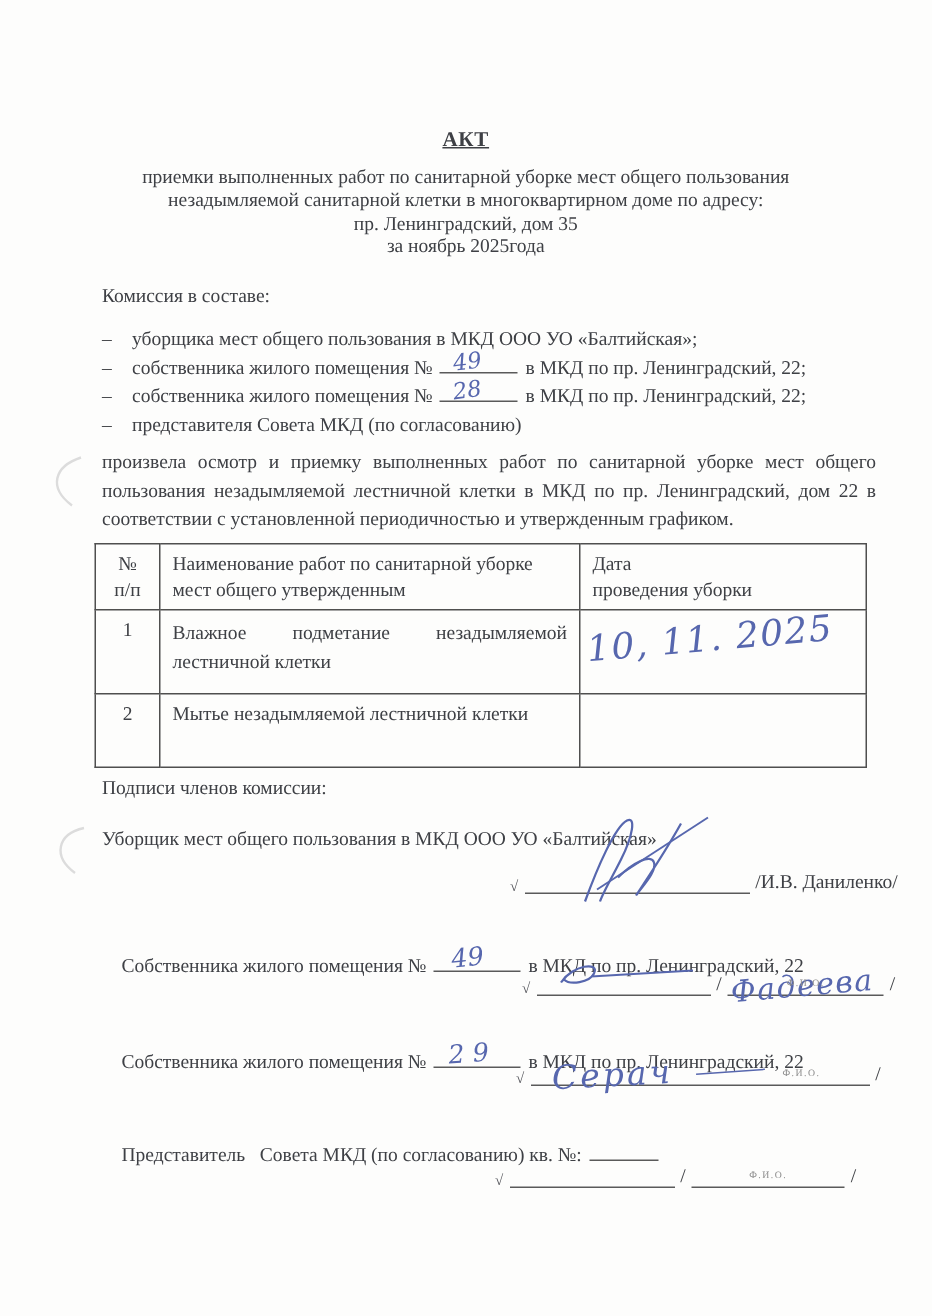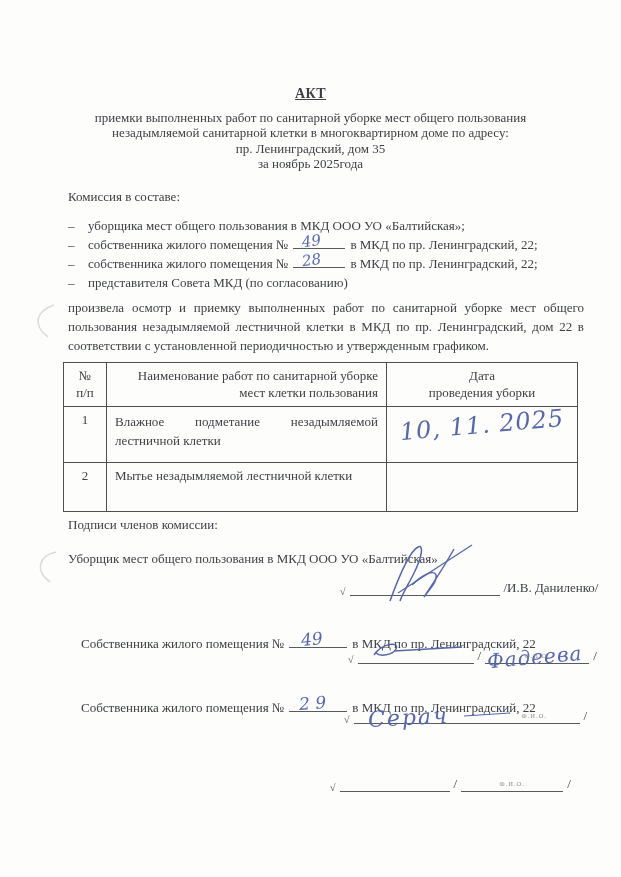--- a/index.html
+++ b/index.html
@@ -22,22 +22,22 @@
 
   .hand{font-family:"DejaVu Serif",serif;font-style:italic;color:#5767ae;}
 
   .paragraph{position:absolute;top:298px;left:68px;width:516px;font-size:13px;
              line-height:19.2px;text-align:justify;font-family:Liberation Serif, serif;}
 
   table.works{position:absolute;top:362px;left:63px;border-collapse:collapse;font-size:13px;}
   table.works td{border:1px solid #4f4f4f;padding:5px 8px;vertical-align:top;}
   td.c-num{width:26px;text-align:center;}
   td.c-name{width:263px;}
-  td.c-date{width:174px;text-align:center;position:relative;}
-  .hdr{text-align:right;line-height:16.5px;}
+  td.c-date{width:174px;text-align:left;position:relative;}
+  .hdr{text-align:left;line-height:16.5px;}
   tr.r1 td{height:45px;}
   tr.r2 td{height:38px;}
   .justify-cell{text-align:justify;line-height:19px;}
   .hand-date{position:absolute;left:4px;top:4px;width:182px;font-size:24px;
              letter-spacing:1px;transform:rotate(-5deg);white-space:nowrap;}
 
   .sig-heading{position:absolute;top:517px;left:68px;font-size:13px;}
   .label-line{position:absolute;left:68px;font-size:13px;white-space:pre-wrap;}
 
   .sigrow{position:absolute;display:flex;align-items:flex-end;font-size:13px;}
@@ -104,21 +104,21 @@
 
   <table class="works">
     <tbody>
         <tr>
       <td class="c-num hdr">
         <div>№</div>
         <div>п/п</div>
       </td>
       <td class="c-name hdr">
         <div>Наименование работ по санитарной уборке</div>
-        <div>мест клетки пользования</div>
+        <div>мест общего утвержденным</div>
       </td>
       <td class="c-date hdr">
         <div>Дата</div>
         <div>проведения уборки</div>
       </td>
     </tr>
     <tr class="r1">
       <td class="c-num">1</td>
       <td class="c-name justify-cell">Влажное подметание незадымляемой лестничной клетки</td>
       <td class="c-date">
@@ -175,20 +175,23 @@
   <div class="sigrow" style="top:708px;left:344px;">
     <span class="check">√</span>
     <span class="sline" style="width:226px;">
       <span class="hand hand-name" style="left:14px;bottom:-7px;font-size:22px;transform:rotate(-3deg);letter-spacing:2px;">Серач</span>
       <span class="pen-stroke" style="left:110px;bottom:8px;width:46px;transform:rotate(-4deg);"></span>
       <span class="fio" style="left:30%;">Ф.И.О.</span>
     </span>
     <span class="slash">/</span>
   </div>
 
+  <div class="label-line" style="top:744px;">
+    <span>Представитель   Совета МКД (по согласованию) кв. №:</span><span class="blank" style="width:46px;"></span>
+  </div>
 
   <div class="sigrow" style="top:776px;left:330px;">
     <span class="check">√</span>
     <span class="sline" style="width:110px;"></span>
     <span class="slash">/</span>
     <span class="sline" style="width:102px;">
       <span class="fio">Ф.И.О.</span>
     </span>
     <span class="slash">/</span>
   </div>

